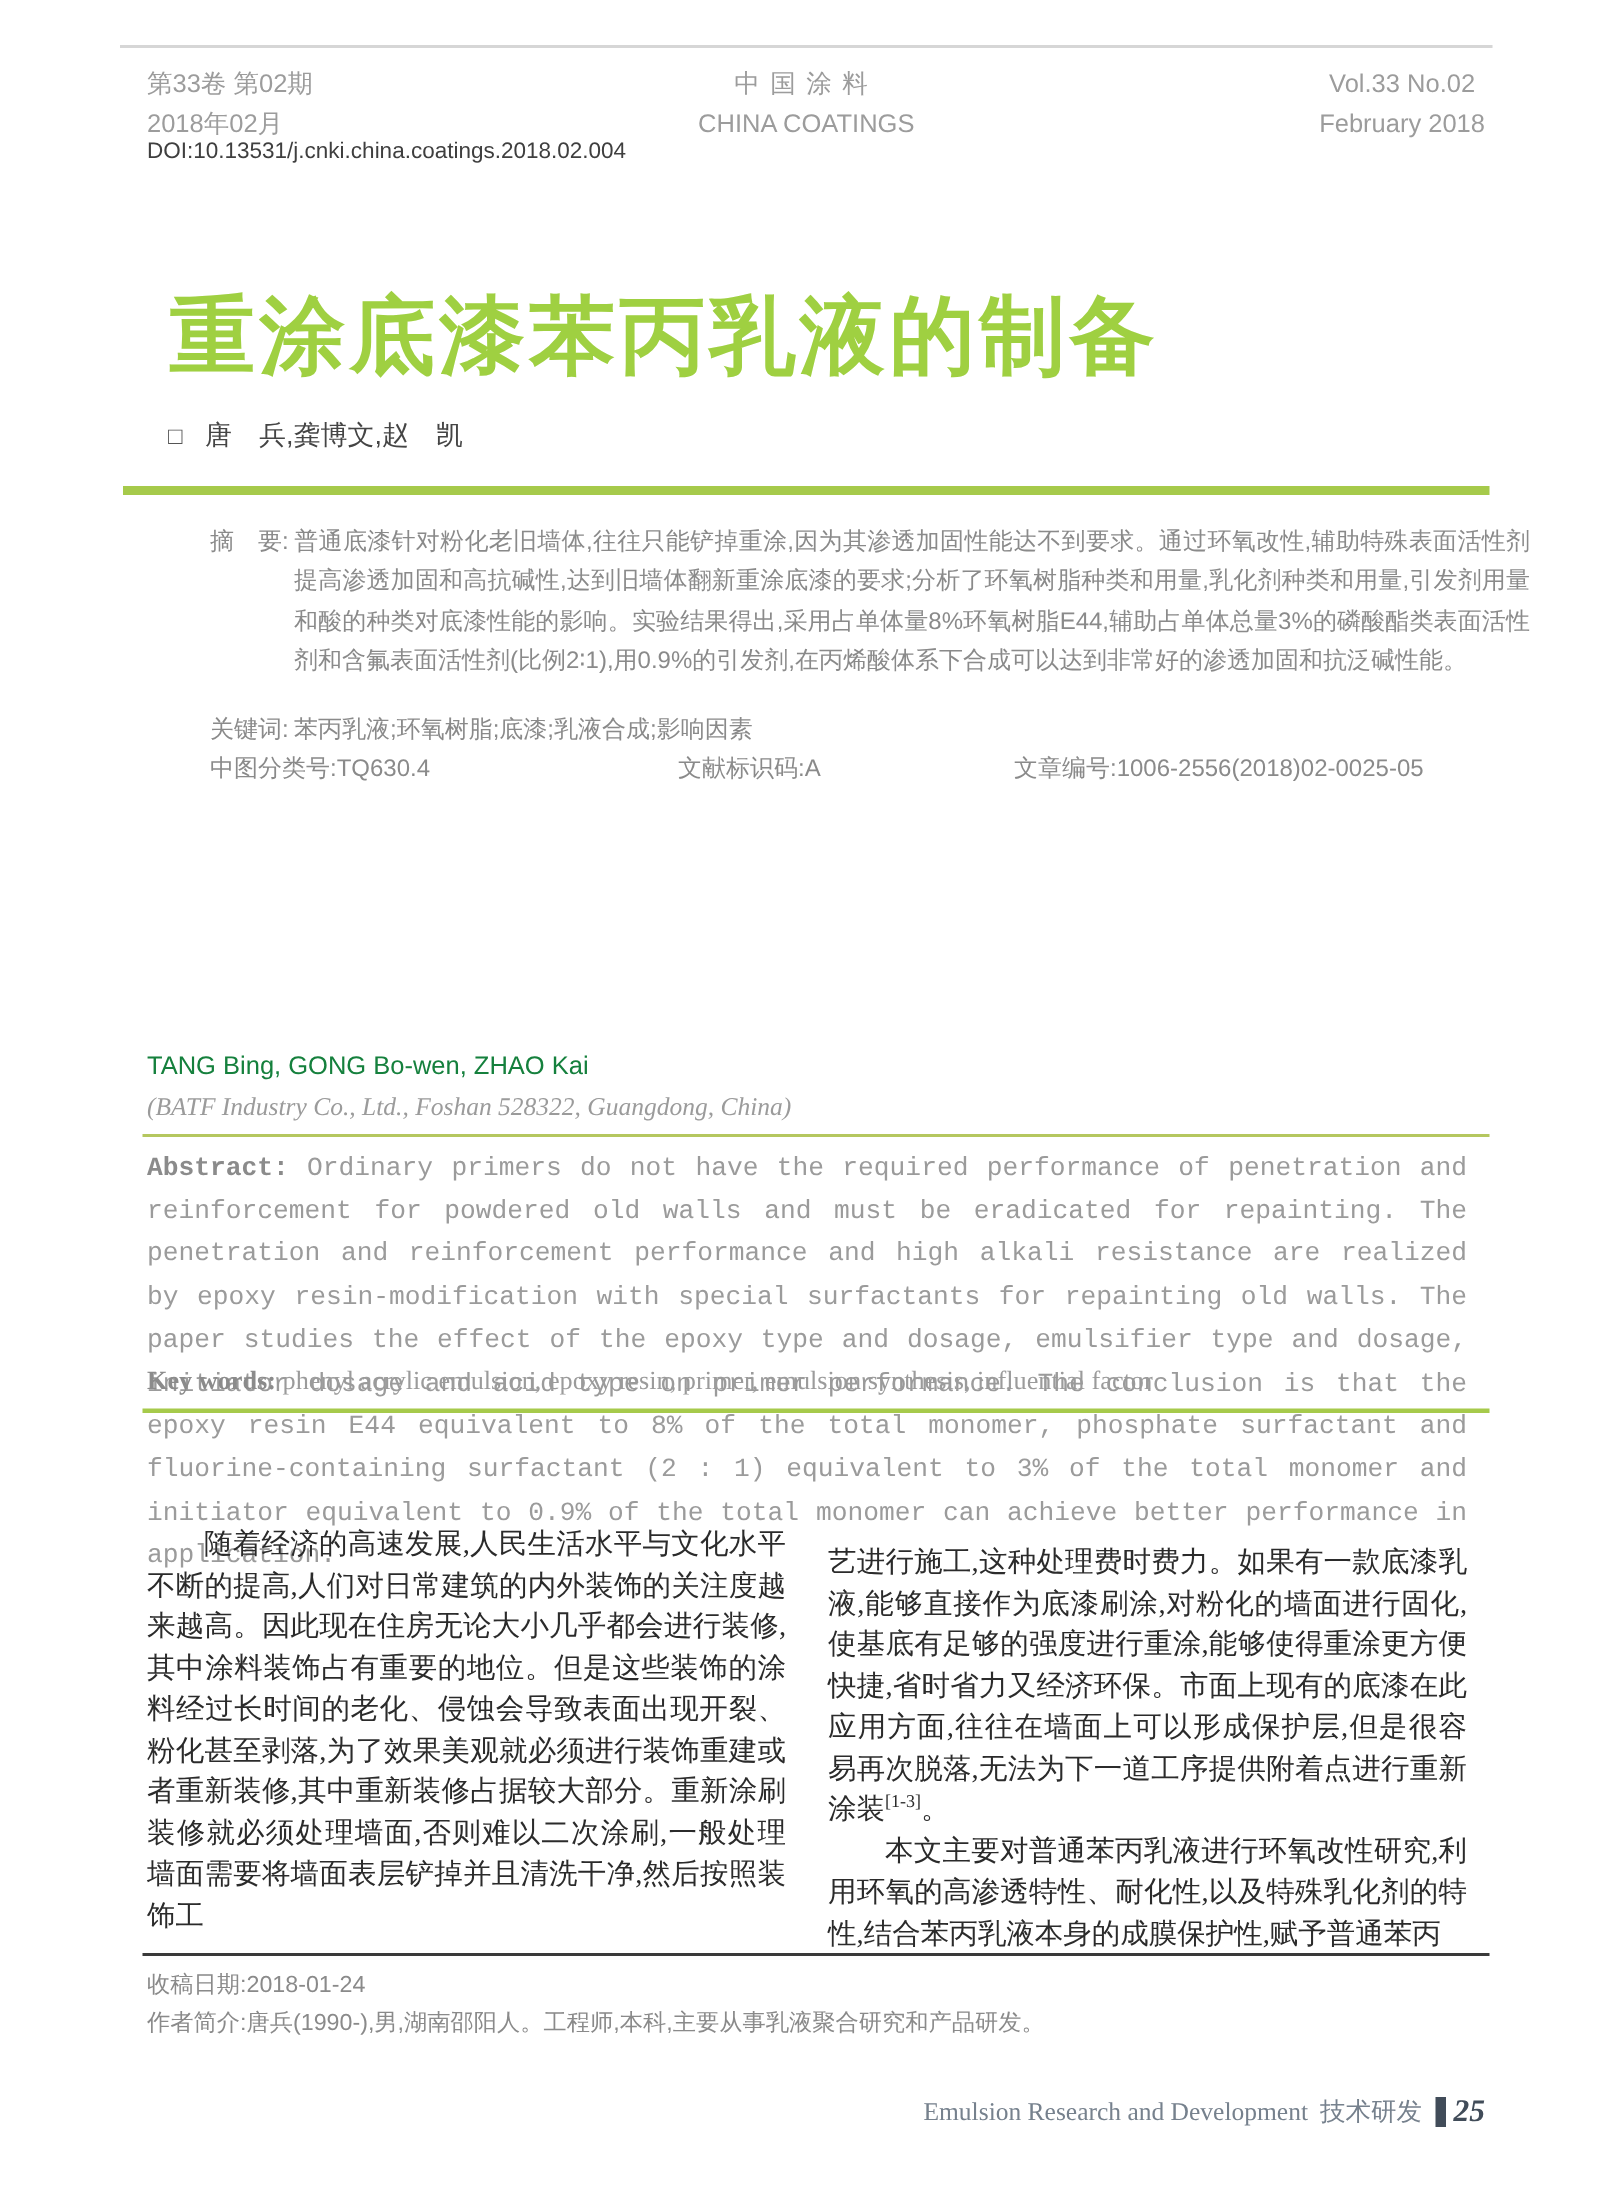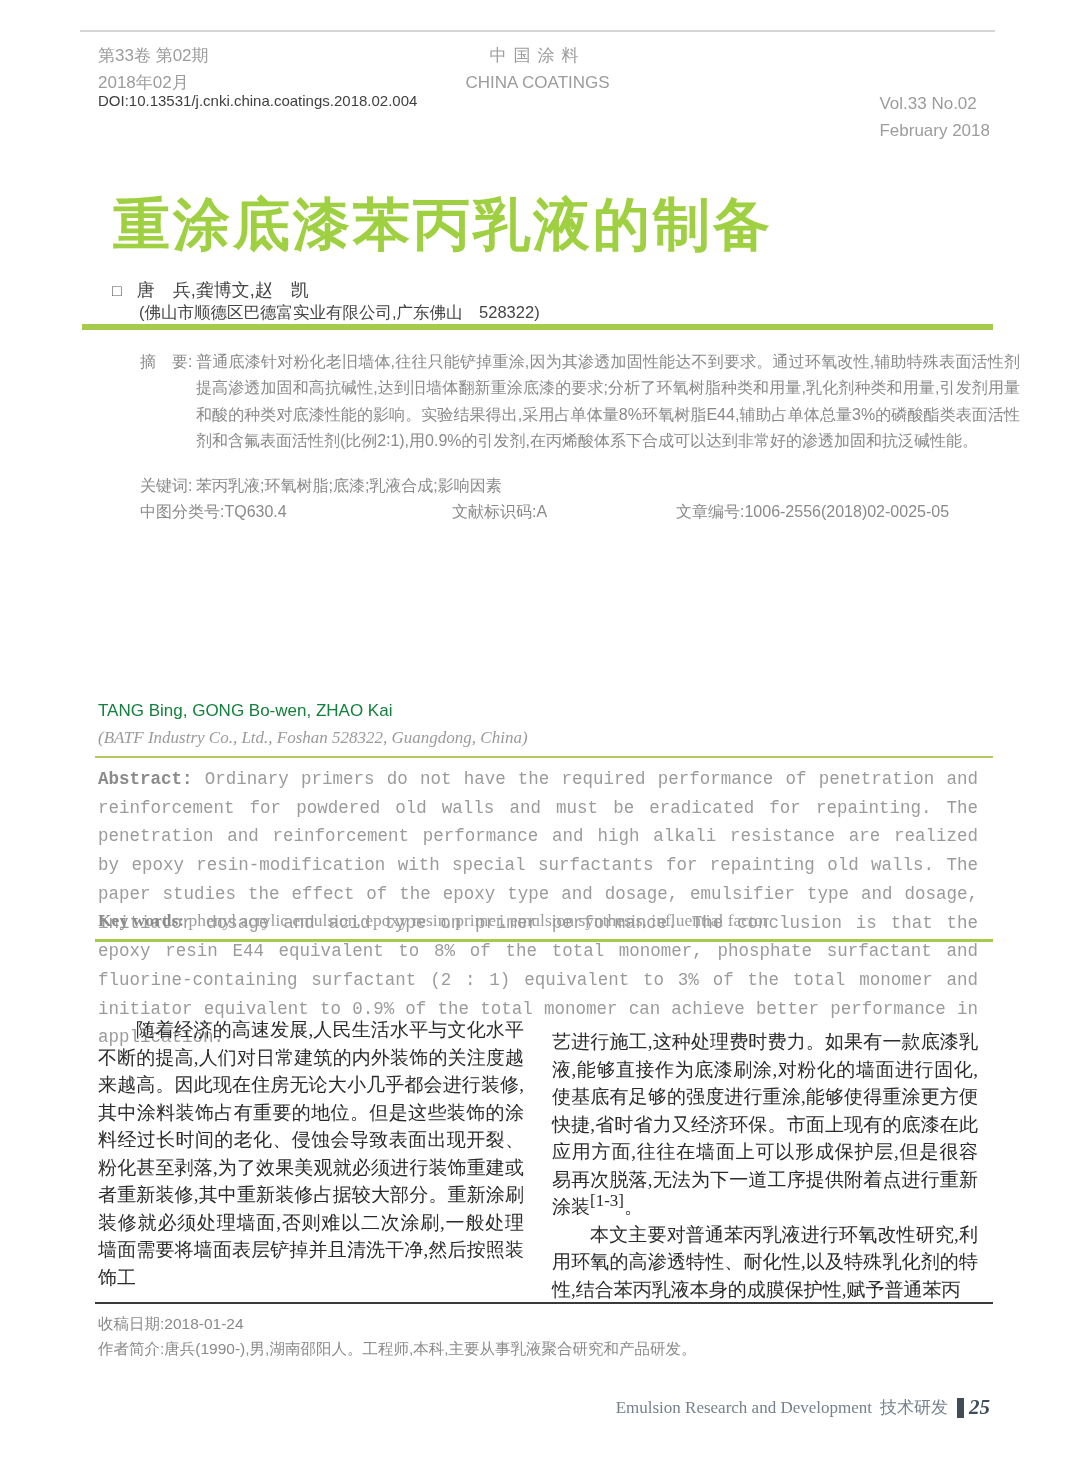--- a/index.html
+++ b/index.html
@@ -10,21 +10,21 @@
     font-family:"Liberation Sans","DejaVu Sans",sans-serif;
     overflow:hidden;
   }
   .abs{position:absolute;}
   
   .header-rule{top:30px;left:80px;width:915px;height:2px;background:#d6d6d6;}
   .hdr{top:42px;color:#9c9c9c;font-size:17px;line-height:27px;}
   .hdr-left{left:98px;text-align:left;}
   .hdr-center{left:0;width:1075px;text-align:center;}
   .hdr-center .cn{letter-spacing:7px;}
-  .hdr-right{right:85px;text-align:left;margin-top:48px;}
+  .hdr-right{right:85px;text-align:center;}
   .doi{top:92px;left:98px;color:#3f3f3f;font-size:15px;}
   
   .title-cn{top:191px;left:113px;font-size:57px;font-weight:bold;color:#9fd041;letter-spacing:3px;line-height:66px;}
   .authors-cn{top:278px;left:112px;font-size:18px;color:#454545;}
   .authors-cn .sq{font-size:16px;margin-right:15px;color:#555;}
   .affil-cn{top:302px;left:139px;font-size:16.5px;color:#454545;}
   .green-bar{top:324px;left:82px;width:911px;height:6px;background:#a6ca4b;}
   
   .hang{padding-left:56px;text-indent:-56px;margin:0;}
   .hang .lbl{display:inline-block;width:56px;text-indent:0;}
@@ -44,21 +44,21 @@
   .line-en-bottom{top:939px;left:95px;width:898px;height:3px;background:#a6ca4b;}
   
   .body-cols{top:1016px;left:98px;width:880px;display:flex;gap:28px;}
   .col{width:426px;}
   .sec-head{color:#a2cc44;font-size:25px;line-height:30px;margin:0 0 10px 0;font-weight:500;}
   .sec-head .num{margin-right:26px;}
   .sec-head .ttl{letter-spacing:2px;}
   .body-p{font-size:19px;line-height:27.5px;color:#2b2b2b;text-align:justify;margin:0;text-indent:2em;font-family:"Liberation Serif","DejaVu Serif",serif;}
   .body-p.noindent{text-indent:0;}
   .col-right{padding-top:12px;}
-  sup.ref{font-size:17px;line-height:0;}
+  sup.ref{font-size:12px;line-height:0;}
   
   .divider{top:1302px;left:95px;width:898px;height:2px;background:#3a3a3a;}
   .footnote{top:1311px;left:98px;font-size:15.5px;color:#8a8a8a;line-height:25px;}
   
   .footer{top:1395px;right:85px;display:flex;align-items:center;color:#76818d;font-size:17px;font-family:"Liberation Serif","DejaVu Serif",serif;}
   .footer .cn-part{margin-left:8px;}
   .pg-bar{display:inline-block;width:7px;height:20px;background:#414c59;margin:0 5px 0 9px;}
   .pg-num{font-style:italic;font-weight:bold;font-size:21px;color:#414c59;}
 </style>
 </head>
@@ -84,21 +84,20 @@
   </div>
 
   <div class="abs doi">DOI:10.13531/j.cnki.china.coatings.2018.02.004</div>
 
   <h1 class="abs title-cn" style="margin:0;">重涂底漆苯丙乳液的制备</h1>
 
   <div class="abs authors-cn">
     <span class="sq">□</span><span>唐　兵,龚博文,赵　凯</span>
   </div>
 
-  <div class="abs affil-cn">(佛山市顺德区巴德富实业有限公司,广东佛山　528322)</div>
 
   <div class="abs green-bar"></div>
 
   <p class="abs hang abstract-cn">
     <span class="lbl">摘　要:</span><span>普通底漆针对粉化老旧墙体,往往只能铲掉重涂,因为其渗透加固性能达不到要求。通过环氧改性,辅助特殊表面活性剂提高渗透加固和高抗碱性,达到旧墙体翻新重涂底漆的要求;分析了环氧树脂种类和用量,乳化剂种类和用量,引发剂用量和酸的种类对底漆性能的影响。实验结果得出,采用占单体量8%环氧树脂E44,辅助占单体总量3%的磷酸酯类表面活性剂和含氟表面活性剂(比例2∶1),用0.9%的引发剂,在丙烯酸体系下合成可以达到非常好的渗透加固和抗泛碱性能。</span>
   </p>
 
   <p class="abs hang keywords-cn">
     <span class="lbl">关键词:</span><span>苯丙乳液;环氧树脂;底漆;乳液合成;影响因素</span>
   </p>

